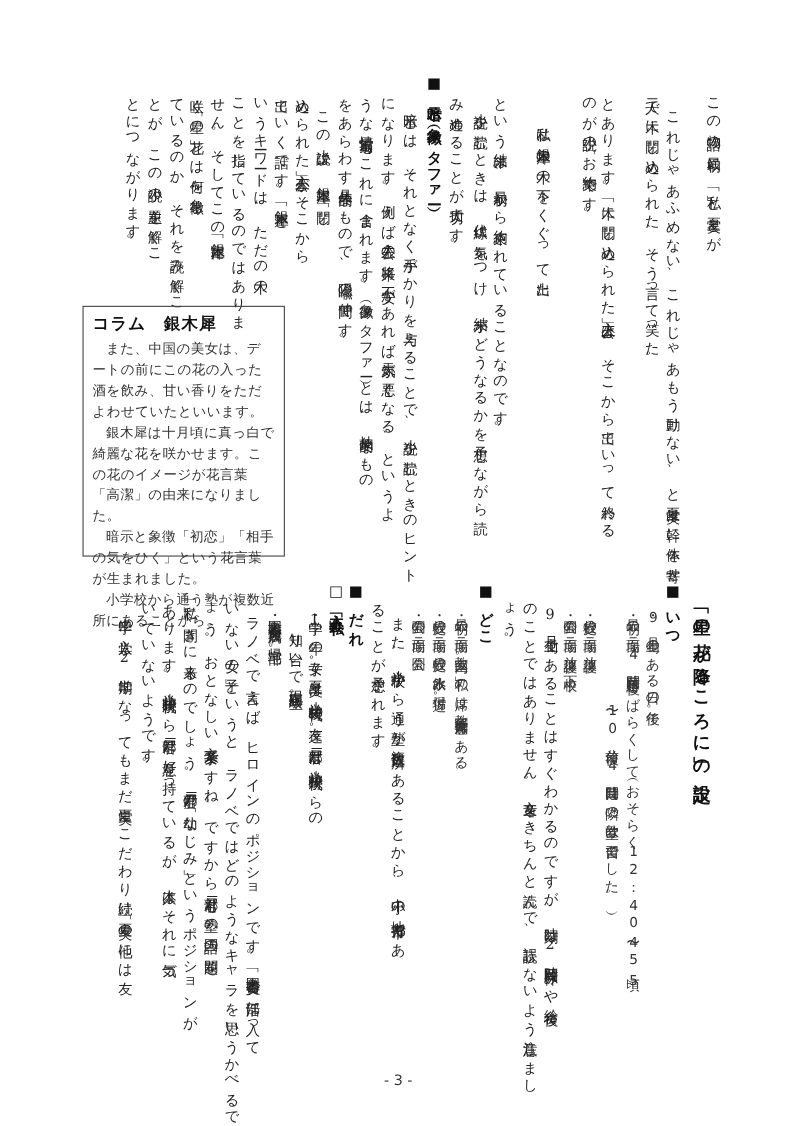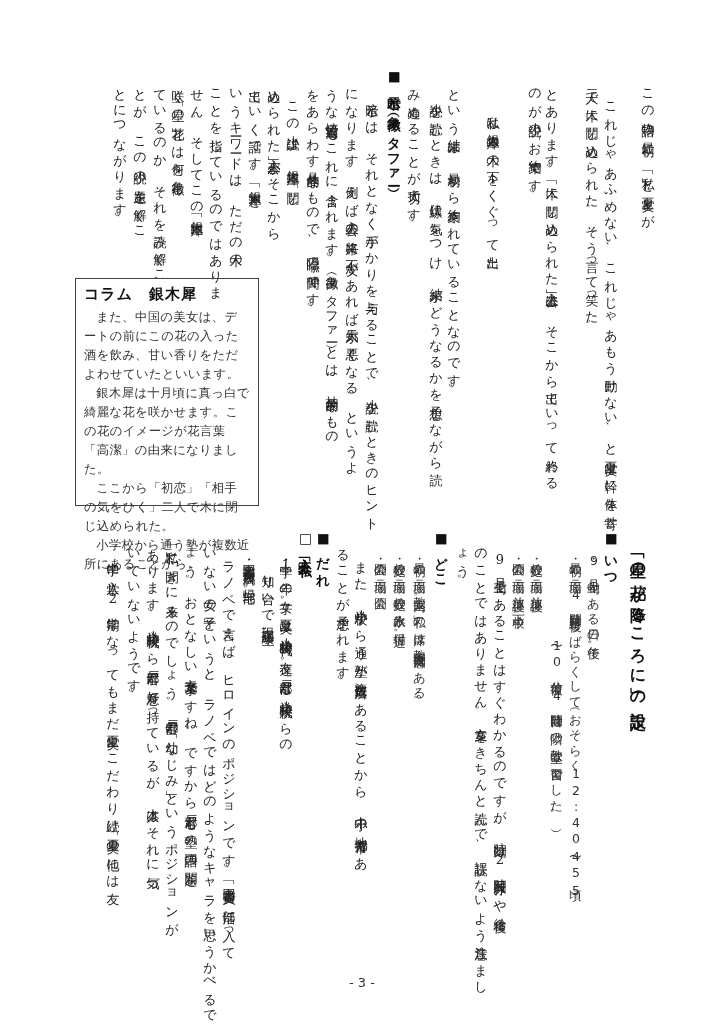--- a/index.html
+++ b/index.html
@@ -45,21 +45,21 @@
     <div class="col" style="left: 171.5px; top: 80px;">咲く「星の花」とは何を象徴し</div>
     <div class="col" style="left: 153.5px; top: 80px;">ているのか、それを読み解くこ</div>
     <div class="col" style="left: 133.5px; top: 80px;">とが、この小説の主題を解くこ</div>
     <div class="col" style="left: 113.5px; top: 80px;">とにつながります。</div>
   </div>
 
 <div class="column-box">
   <div class="box-title">コラム　銀木犀</div>
   <p>また、中国の美女は、デートの前にこの花の入った酒を飲み、甘い香りをただよわせていたといいます。</p>
   <p>銀木犀は十月頃に真っ白で綺麗な花を咲かせます。この花のイメージが花言葉「高潔」の由来になりました。</p>
-  <p>ここから「初恋」「相手の気をひく」二人で木に閉じ込められた。</p>
+  <p>暗示と象徴「初恋」「相手の気をひく」という花言葉が生まれました。</p>
   <p>小学校から通う塾が複数近所にあることから。</p>
 </div>
 
 <div id="bottom-section">
     <div class="col title" style="left: 630px; top: 548px;">「星の花が降るころに」の設定</div>
     <div class="col head" style="left: 604.5px; top: 530px;">■いつ</div>
     <div class="col sans" style="left: 587.5px; top: 552px;">・9月上旬のある日の午後。</div>
     <div class="col sans" style="left: 569.5px; top: 552px;">・最初の場面＝4時間目終了後しばらくして（おそらく12:40〜45頃）5</div>
     <div class="col sans" style="left: 550.5px; top: 637px;">〜10分前後　4時間目は隣の教室は自習でした。）</div>
     <div class="col sans" style="left: 530.5px; top: 552px;">・校庭の場面＝放課後</div>

